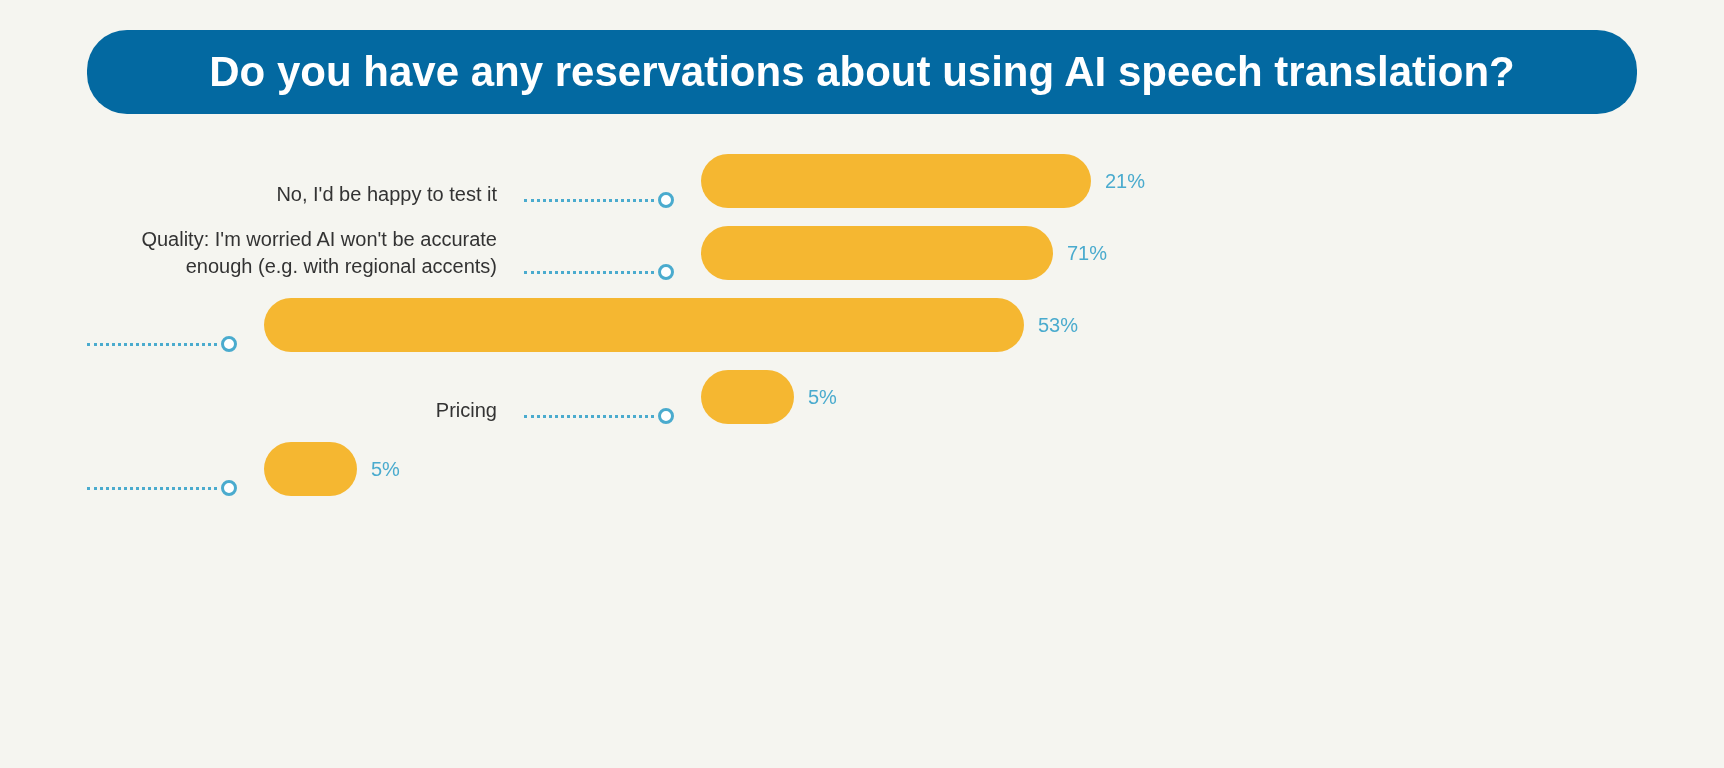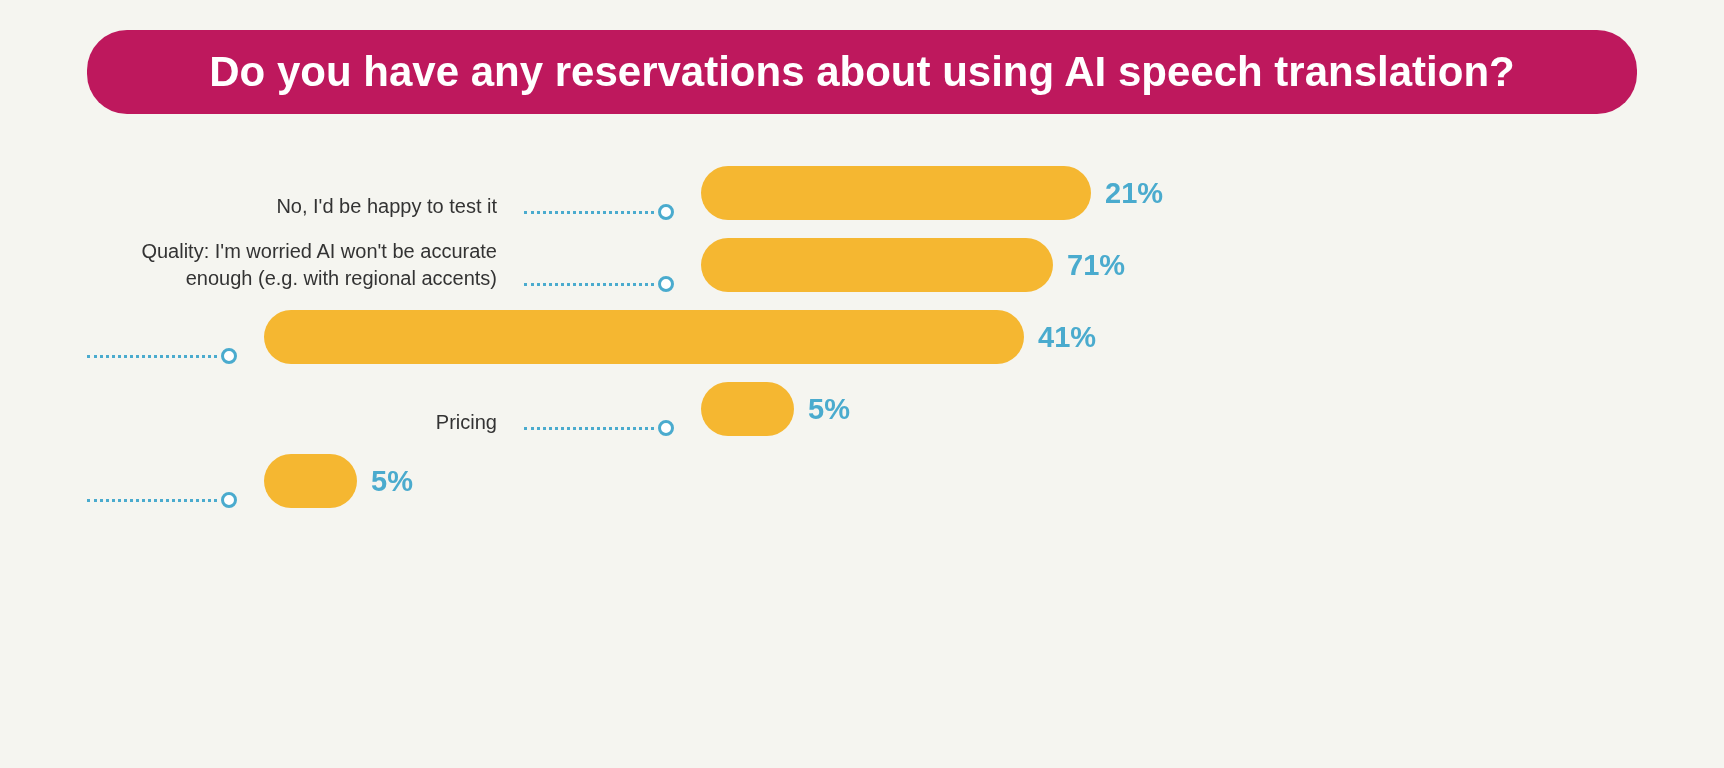--- a/index.html
+++ b/index.html
@@ -10,24 +10,24 @@
       width: 1724px;
       height: 768px;
       display: flex;
       flex-direction: column;
       align-items: center;
       justify-content: flex-start;
       padding: 30px 60px;
     }
 
     .title-box {
-      background: #be185d;
+      background: #0369a1;
       border-radius: 40px;
       padding: 18px 50px;
-      margin-bottom: 52px;
+      margin-bottom: 40px;
       width: 100%;
       max-width: 1550px;
     }
 
     .title-box h1 {
       color: white;
       font-size: 42px;
       font-weight: 700;
       text-align: center;
       white-space: nowrap;
@@ -90,23 +90,23 @@
     }
 
     .bar {
       height: 54px;
       background: #f5b731;
       border-radius: 27px;
       flex-shrink: 0;
     }
 
     .bar-pct {
-      font-size: 29px;
+      font-size: 20px;
       color: #4aabce;
-      font-weight: 700;
+      font-weight: 400;
       white-space: nowrap;
     }
 
     
     .bar-21 { width: 390px; }
     .bar-19 { width: 352px; }
     .bar-41 { width: 760px; }
     .bar-9  { width: 167px; }
     .bar-5  { width: 93px; }
   </style>
@@ -138,21 +138,21 @@
         <div class="bar bar-19"></div>
         <span class="bar-pct">71%</span>
       </div>
     </div>
     <div class="chart-row">
       <div class="dotted-line">
         <div class="dot-circle"></div>
       </div>
       <div class="bar-area">
         <div class="bar bar-41"></div>
-        <span class="bar-pct">41%</span>
+        <span class="bar-pct">53%</span>
       </div>
     </div>
     <div class="chart-row">
       <div class="row-label">Pricing</div>
       <div class="dotted-line">
         <div class="dot-circle"></div>
       </div>
       <div class="bar-area">
         <div class="bar bar-5"></div>
         <span class="bar-pct">5%</span>

